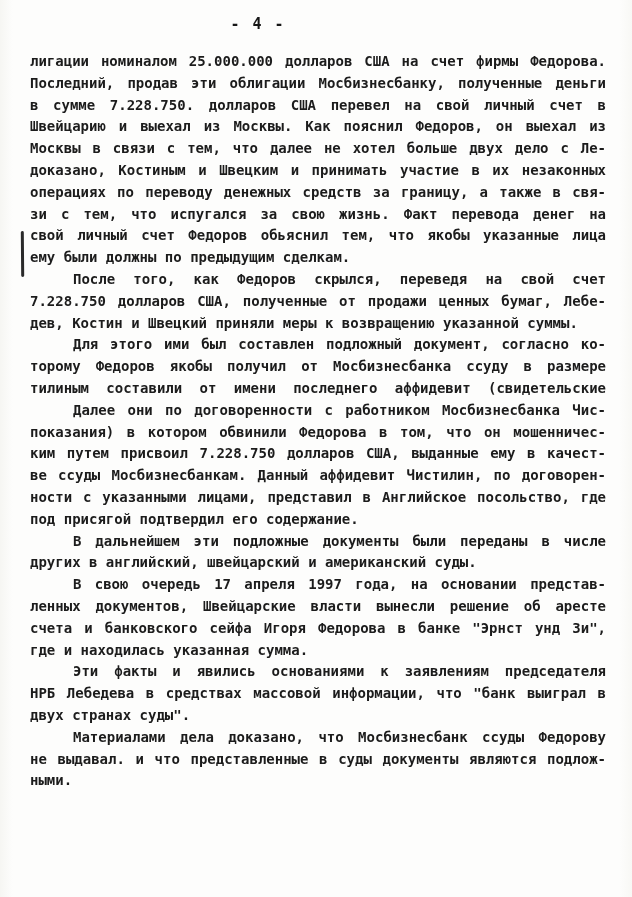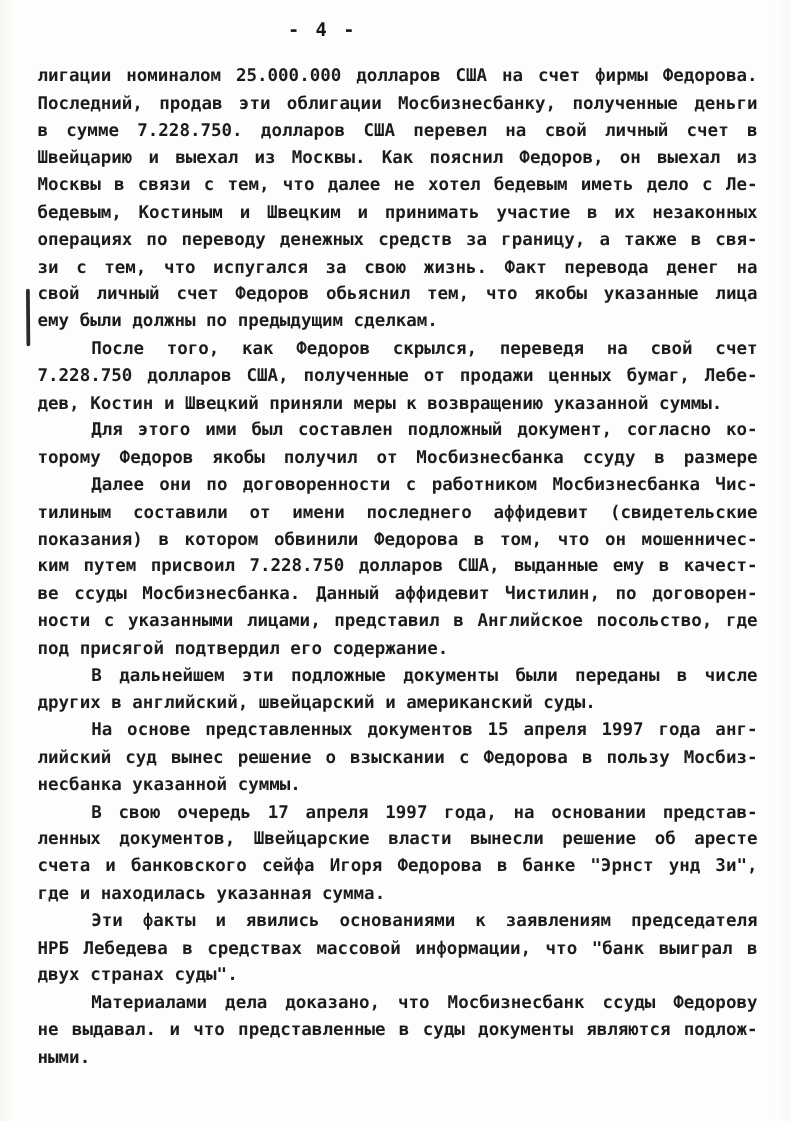--- a/index.html
+++ b/index.html
@@ -72,53 +72,48 @@
   <div class="page-header">- 4 -</div>
 
   <div class="margin-mark"></div>
 
   <div class="text-content" id="text-content">
       <div>
         <div class="text-line">лигации номиналом 25.000.000 долларов США на счет фирмы Федорова.</div>
         <div class="text-line">Последний, продав эти облигации Мосбизнесбанку, полученные деньги</div>
         <div class="text-line">в сумме 7.228.750. долларов США перевел на свой личный счет в</div>
         <div class="text-line">Швейцарию и выехал из Москвы. Как пояснил Федоров, он выехал из</div>
-        <div class="text-line">Москвы в связи с тем, что далее не хотел бедевым иметь дело с Ле-</div>
-        <div class="text-line">бедевым, Костиным и Швецким и принимать участие в их незаконных</div>
+        <div class="text-line">Москвы в связи с тем, что далее не хотел больше двух дело с Ле-</div>
+        <div class="text-line">доказано, Костиным и Швецким и принимать участие в их незаконных</div>
         <div class="text-line">операциях по переводу денежных средств за границу, а также в свя-</div>
         <div class="text-line">зи с тем, что испугался за свою жизнь. Факт перевода денег на</div>
         <div class="text-line">свой личный счет Федоров обьяснил тем, что якобы указанные лица</div>
         <div class="text-line last">ему были должны по предыдущим сделкам.</div>
       </div>
       <div>
         <div class="text-line indent">После того, как Федоров скрылся, переведя на свой счет</div>
         <div class="text-line">7.228.750 долларов США, полученные от продажи ценных бумаг, Лебе-</div>
         <div class="text-line last">дев, Костин и Швецкий приняли меры к возвращению указанной суммы.</div>
       </div>
       <div>
         <div class="text-line indent">Для этого ими был составлен подложный документ, согласно ко-</div>
         <div class="text-line">торому Федоров якобы получил от Мосбизнесбанка ссуду в размере</div>
       </div>
       <div>
+        <div class="text-line">тилиным составили от имени последнего аффидевит (свидетельские</div>
         <div class="text-line indent">Далее они по договоренности с работником Мосбизнесбанка Чис-</div>
-        <div class="text-line">тилиным составили от имени последнего аффидевит (свидетельские</div>
         <div class="text-line">показания) в котором обвинили Федорова в том, что он мошенничес-</div>
         <div class="text-line">ким путем присвоил 7.228.750 долларов США, выданные ему в качест-</div>
-        <div class="text-line">ве ссуды Мосбизнесбанка. Данный аффидевит Чистилин, по договорен-</div>
+        <div class="text-line">ве ссуды Мосбизнесбанкам. Данный аффидевит Чистилин, по договорен-</div>
         <div class="text-line">ности с указанными лицами, представил в Английское посольство, где</div>
         <div class="text-line last">под присягой подтвердил его содержание.</div>
       </div>
       <div>
         <div class="text-line indent">В дальнейшем эти подложные документы были переданы в числе</div>
         <div class="text-line last">других в английский, швейцарский и американский суды.</div>
-      </div>
-      <div>
-        <div class="text-line indent">На основе представленных документов 15 апреля 1997 года анг-</div>
-        <div class="text-line">лийский суд вынес решение о взыскании с Федорова в пользу Мосбиз-</div>
-        <div class="text-line last">несбанка указанной суммы.</div>
       </div>
       <div>
         <div class="text-line indent">В свою очередь 17 апреля 1997 года, на основании представ-</div>
         <div class="text-line">ленных документов, Швейцарские власти вынесли решение об аресте</div>
         <div class="text-line">счета и банковского сейфа Игоря Федорова в банке "Эрнст унд Зи",</div>
         <div class="text-line last">где и находилась указанная сумма.</div>
       </div>
       <div>
         <div class="text-line indent">Эти факты и явились основаниями к заявлениям председателя</div>
         <div class="text-line">НРБ Лебедева в средствах массовой информации, что "банк выиграл в</div>

